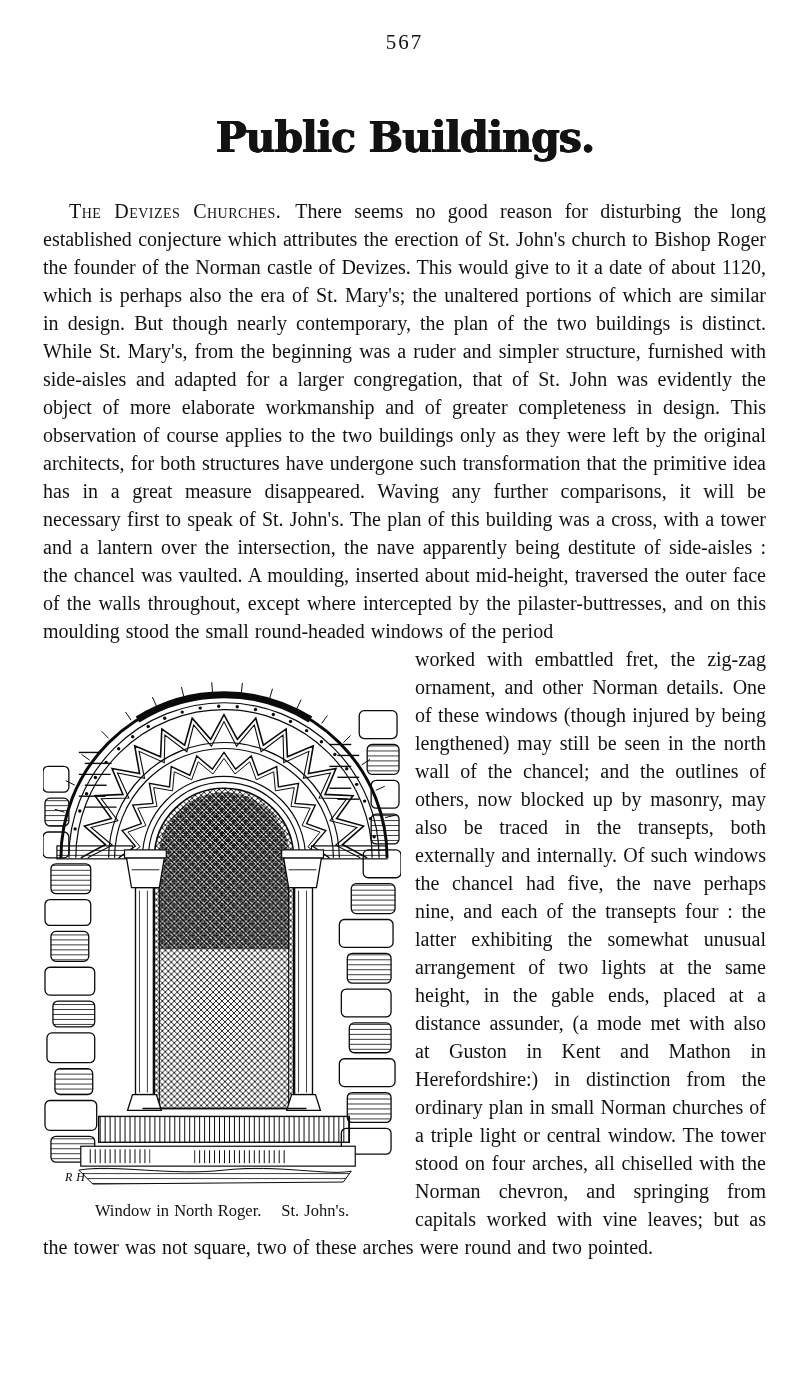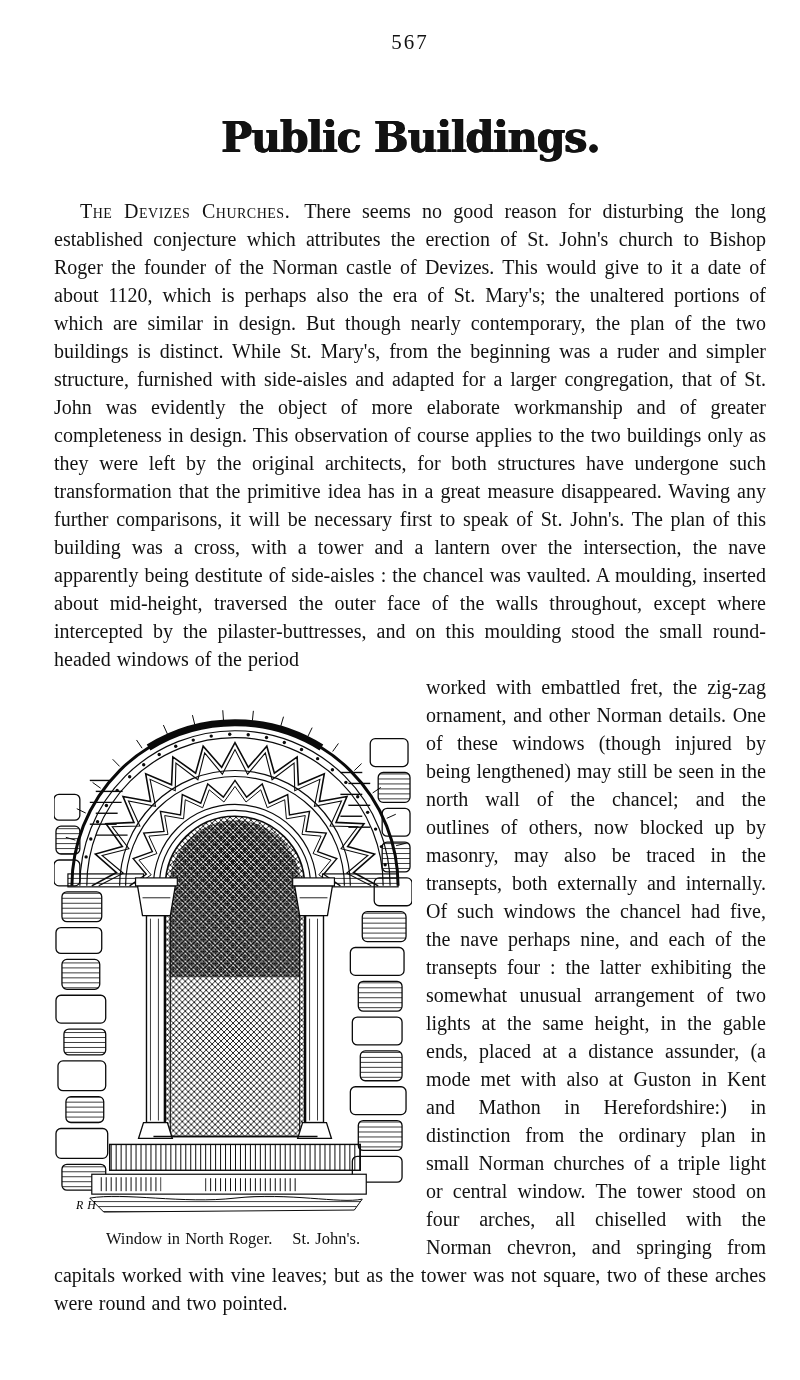--- a/index.html
+++ b/index.html
@@ -4,21 +4,21 @@
 <style>
   html, body { margin: 0; padding: 0; background: #ffffff; }
   body {
     width: 800px; height: 1380px; overflow: hidden;
     font-family: "Liberation Serif", "DejaVu Serif", serif;
     color: #121212;
   }
   .page {
     box-sizing: border-box;
     width: 800px; height: 1380px;
-    padding: 24px 34px 10px 54px;
+    padding: 24px 34px 10px 43px;
     background: #ffffff;
   }
   .pageno {
     text-align: center;
     font-size: 21px;
     letter-spacing: 2px;
     margin: 6px 0 0 0;
   }
   .title {
     text-align: center;

